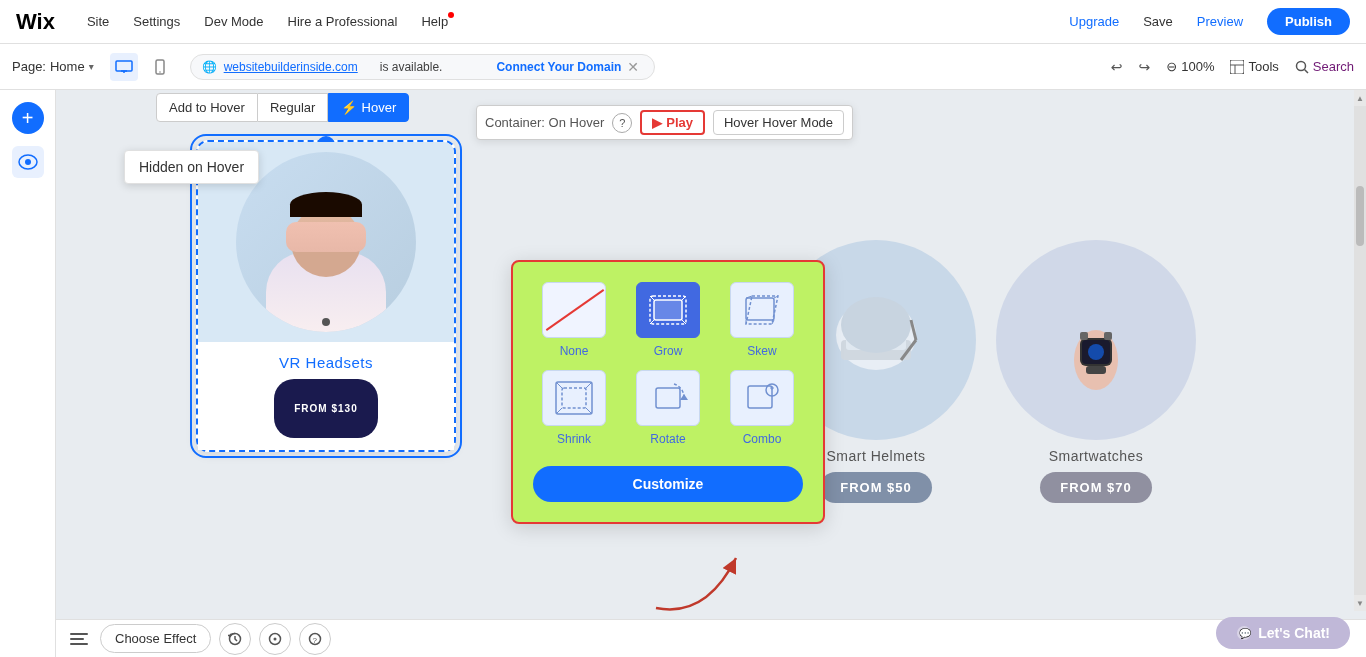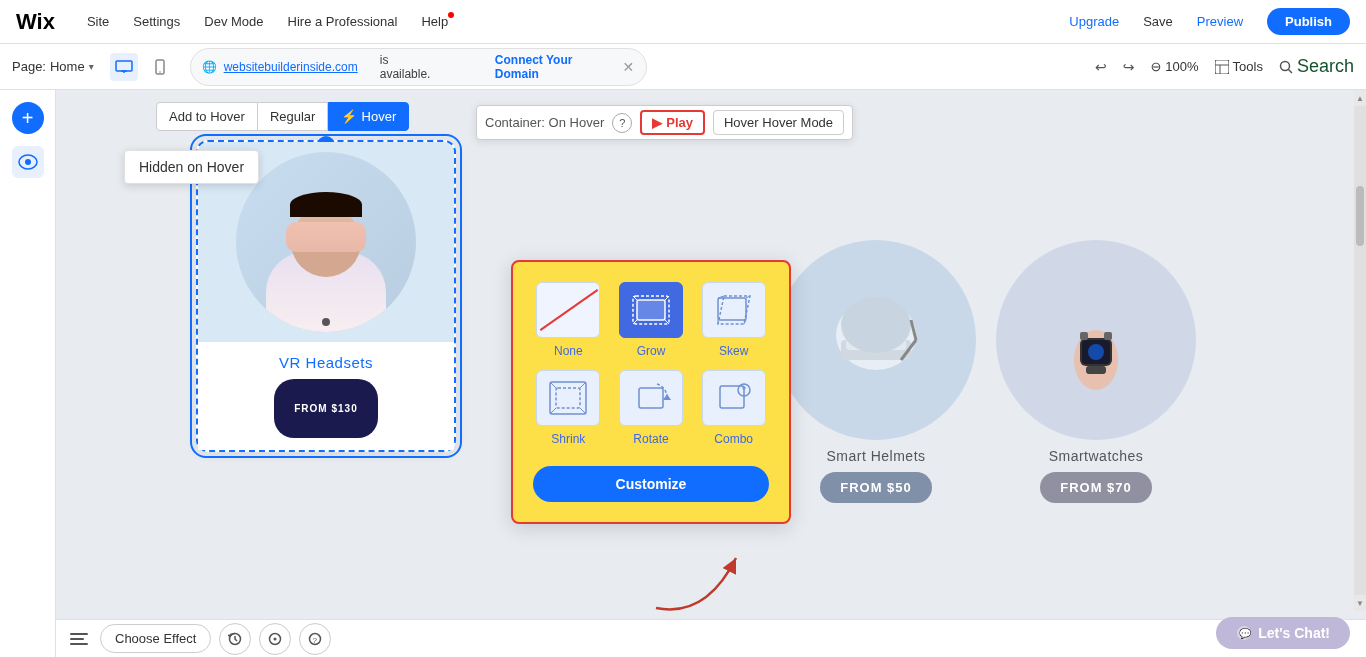--- a/index.html
+++ b/index.html
@@ -32,21 +32,21 @@
     .device-icon.active { background: #e8f0fe; }
     .url-bar { display: flex; align-items: center; background: #f7f8fa; border: 1px solid #e0e0e0; border-radius: 20px; padding: 4px 12px; gap: 6px; flex: 1; max-width: 500px; font-size: 12px; color: #555; }
     .url-domain { color: #116dff; text-decoration: underline; }
     .url-available { color: #404040; margin-left: 16px; }
     .url-connect { color: #116dff; font-weight: 600; cursor: pointer; margin-left: 48px; }
     .url-close { color: #999; cursor: pointer; font-size: 14px; }
     .addr-spacer { flex: 1; }
     .addr-icons { display: flex; align-items: center; gap: 16px; }
     .zoom-control { display: flex; align-items: center; gap: 4px; font-size: 13px; color: #333; }
     .tools-btn { display: flex; align-items: center; gap: 4px; font-size: 13px; color: #333; cursor: pointer; }
-    .search-btn { display: flex; align-items: center; gap: 4px; font-size: 18px; color: #14532d; cursor: pointer; }
+    .search-btn { display: flex; align-items: center; gap: 4px; font-size: 13px; color: #701a75; cursor: pointer; }
 
     
     .main-area {
       display: flex; height: calc(657px - 90px);
     }
 
     
     .left-sidebar {
       width: 56px; background: #fff; border-right: 1px solid #e0e0e0;
       display: flex; flex-direction: column; align-items: center; padding-top: 12px; gap: 12px;
@@ -62,21 +62,21 @@
     }
     .sidebar-icon.active { background: #e8f0fe; color: #116dff; }
 
     
     .canvas {
       flex: 1; background: #e8ecf0; position: relative; overflow: hidden;
     }
 
     
     .hover-toolbar {
-      position: absolute; top: 12px; left: 100px; display: flex; align-items: flex-start; gap: 0; z-index: 100;
+      position: absolute; top: 3px; left: 100px; display: flex; align-items: flex-start; gap: 0; z-index: 100;
     }
     .add-to-hover-btn {
       background: #fff; border: 1px solid #ccc; border-radius: 4px 0 0 4px;
       padding: 6px 12px; font-size: 13px; color: #333; cursor: pointer; white-space: nowrap;
     }
     .mode-regular {
       background: #fff; border: 1px solid #ccc; border-left: none;
       padding: 6px 12px; font-size: 13px; color: #333; cursor: pointer;
     }
     .mode-hover {
@@ -131,22 +131,22 @@
       border: 2px solid #116dff; border-radius: 16px; pointer-events: none;
     }
     .card-handle {
       position: absolute; top: -6px; left: 50%; transform: translateX(-50%);
       width: 18px; height: 18px; background: #116dff; border-radius: 50%;
       display: flex; align-items: center; justify-content: center; cursor: pointer;
     }
 
     
     .effect-popup {
-      position: absolute; top: 170px; left: 455px; width: 280px;
-      background: #fde047; border: 2px solid #e53935; border-radius: 8px;
+      position: absolute; top: 170px; left: 455px; width: 314px;
+      background: #bef264; border: 2px solid #e53935; border-radius: 8px;
       padding: 20px; z-index: 150; box-shadow: 0 4px 20px rgba(0,0,0,0.15);
     }
     .effect-grid {
       display: grid; grid-template-columns: repeat(3, 1fr); gap: 12px; margin-bottom: 20px;
     }
     .effect-item {
       display: flex; flex-direction: column; align-items: center; gap: 6px; cursor: pointer;
     }
     .effect-icon-box {
       width: 64px; height: 56px; background: #e8f0fe; border-radius: 6px;

